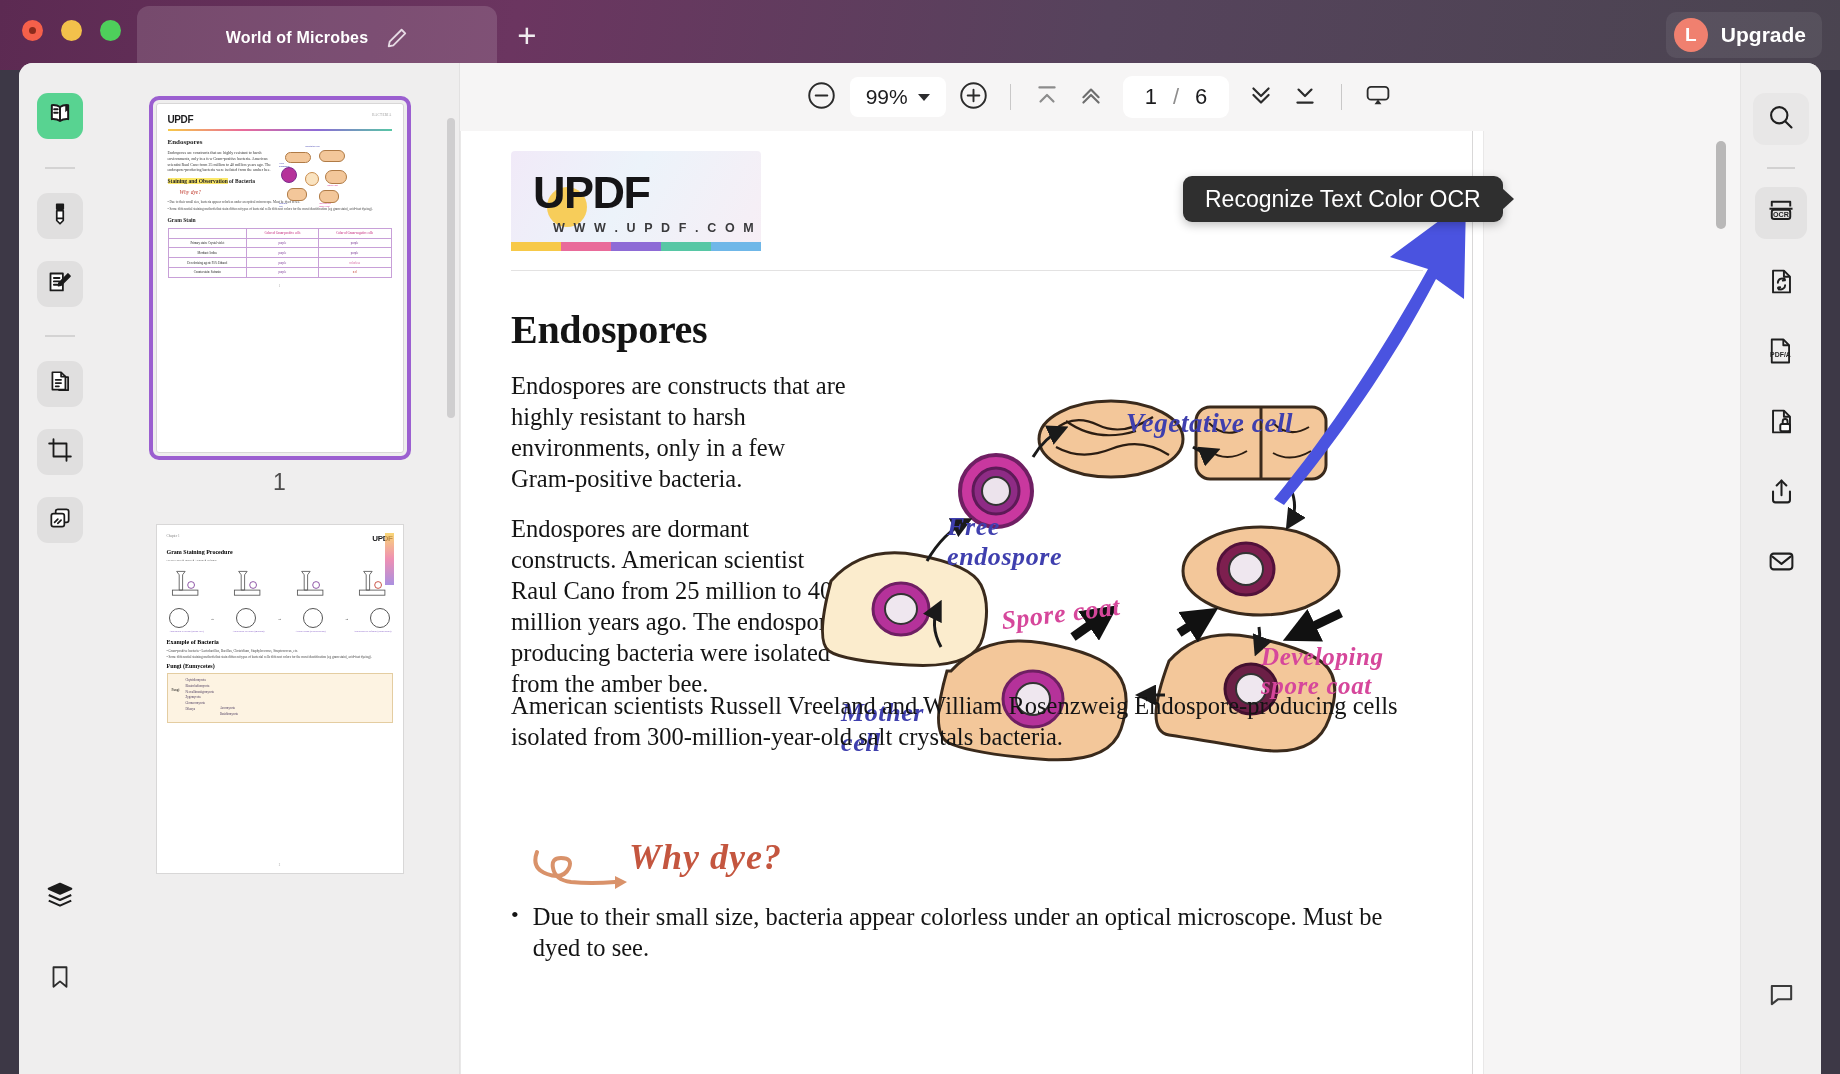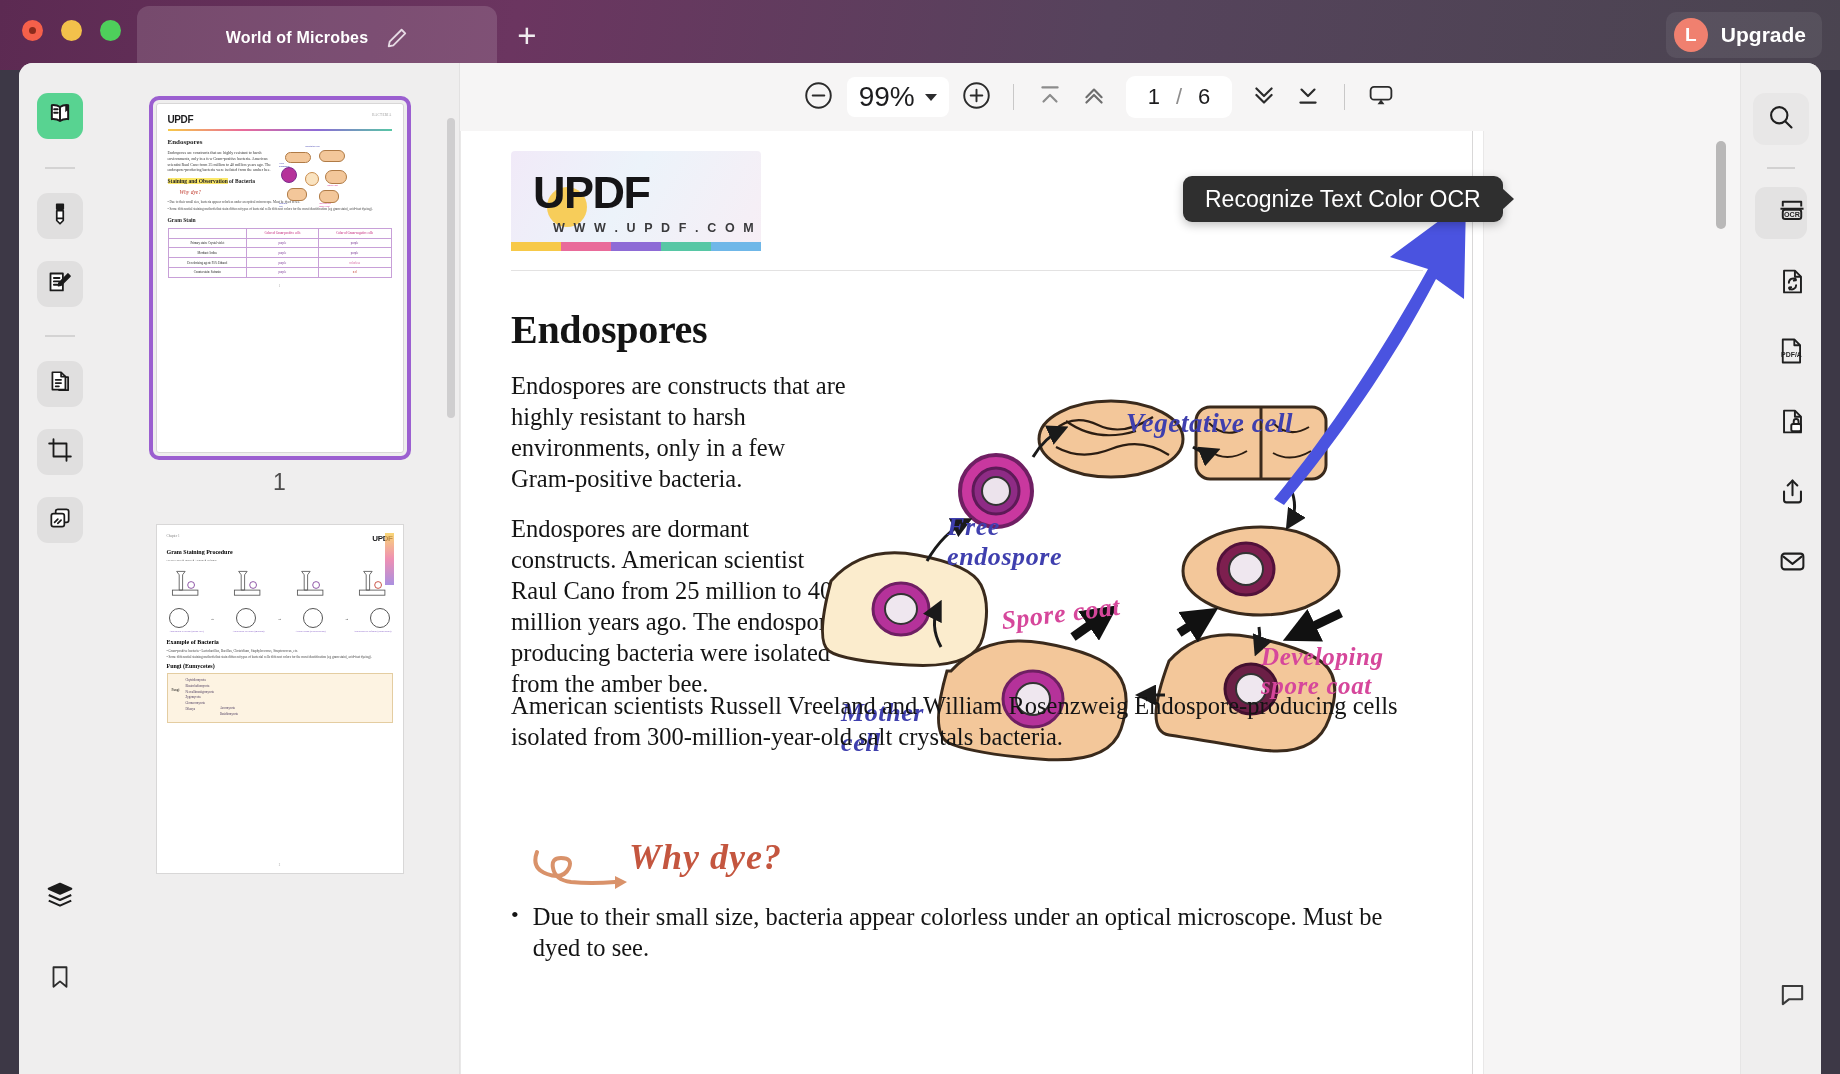--- a/index.html
+++ b/index.html
@@ -130,21 +130,21 @@
   #toolbar{
     height:68px; background:#f6f5f5; display:flex; align-items:center;
     justify-content:center; gap:0; position:relative; flex:0 0 68px;
   }
   .tb-btn{ width:44px; height:44px; display:flex; align-items:center; justify-content:center; }
   #zoom-select{
     height:40px; min-width:96px; background:#ffffff; border-radius:8px;
     display:flex; align-items:center; justify-content:center; gap:10px;
     margin:0 6px; padding:0 12px;
   }
-  #zoom-value{ font-size:28px; color:#1c1c1e; font-weight:400; }
+  #zoom-value{ font-size:21px; color:#1c1c1e; font-weight:400; }
   .caret{ width:0;height:0;border-left:6px solid transparent;border-right:6px solid transparent;
           border-top:7px solid #2c2c2e; }
   .tb-div{ width:1px; height:26px; background:#c9c8c8; margin:0 14px; }
   #page-box{
     height:42px; background:#ffffff; border-radius:9px;
     display:flex; align-items:center; gap:16px; padding:0 22px; margin:0 10px;
   }
   #page-box span{ font-size:22px; color:#1c1c1e; }
   .pg-sep{ color:#8e8d8d !important; }
 
@@ -231,21 +231,21 @@
   #right-rail{
     width:81px; flex:0 0 81px; height:100%; background:#efeeee;
     display:flex; flex-direction:column; align-items:center; padding-top:30px;
     position:relative; border-left:1px solid #e6e5e5;
   }
   #search-chip{
     width:56px; height:52px; border-radius:12px; background:#e8e7e7;
     display:flex; align-items:center; justify-content:center; margin-bottom:18px;
   }
   .rr-sep{ width:28px; height:2px; background:#d2d1d1; margin:4px 0 18px; }
-  .rr-btn{ width:52px; height:52px; display:flex; align-items:center; justify-content:flex-end; margin-bottom:18px;text-decoration:underline; }
+  .rr-btn{ width:52px; height:52px; display:flex; align-items:center; justify-content:center; margin-bottom:18px;text-decoration:underline; }
   #ocr-btn{ background:#e3e2e2; border-radius:11px; }
   #comment-btn{ position:absolute; bottom:34px; }
 
   
   #tooltip{
     position:absolute; left:1183px; top:176px; height:46px;
     background:#2f2f2f; border-radius:9px; display:flex; align-items:center;
     padding:0 22px; z-index:40; box-shadow:0 3px 10px rgba(0,0,0,.25);
   }
   #tooltip-text{ color:#ffffff; font-size:23px; font-weight:500; white-space:nowrap; }

